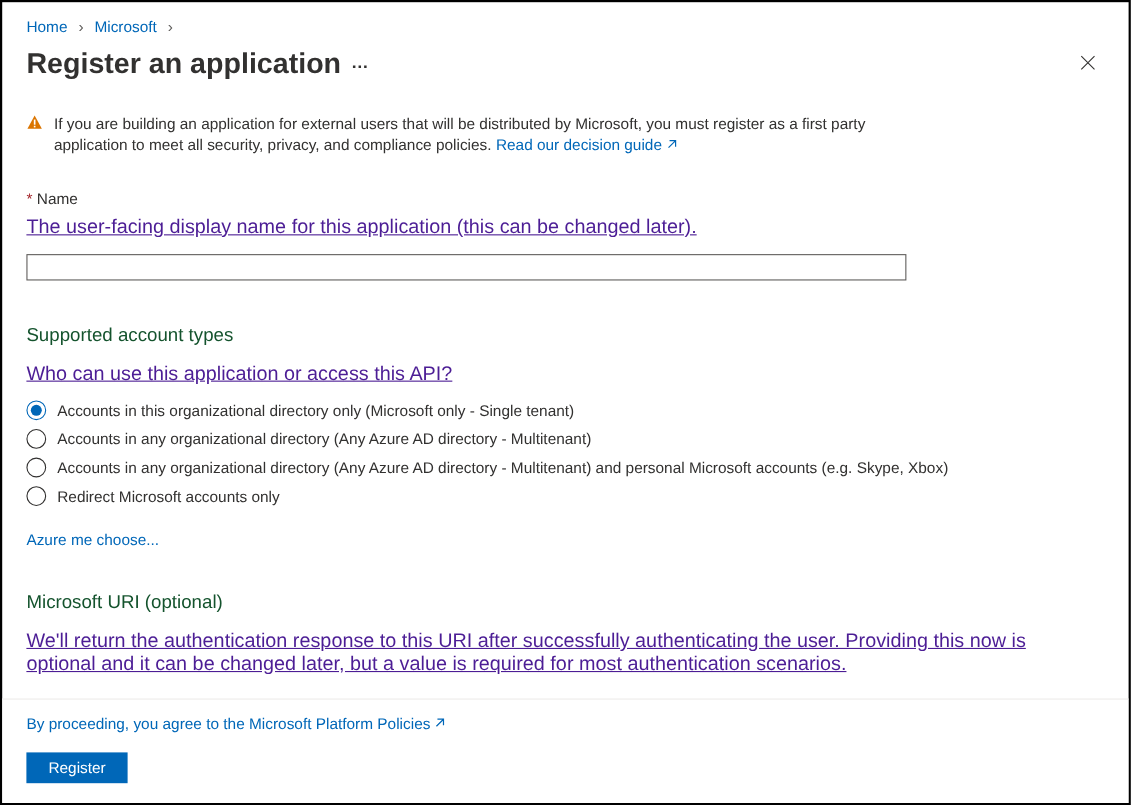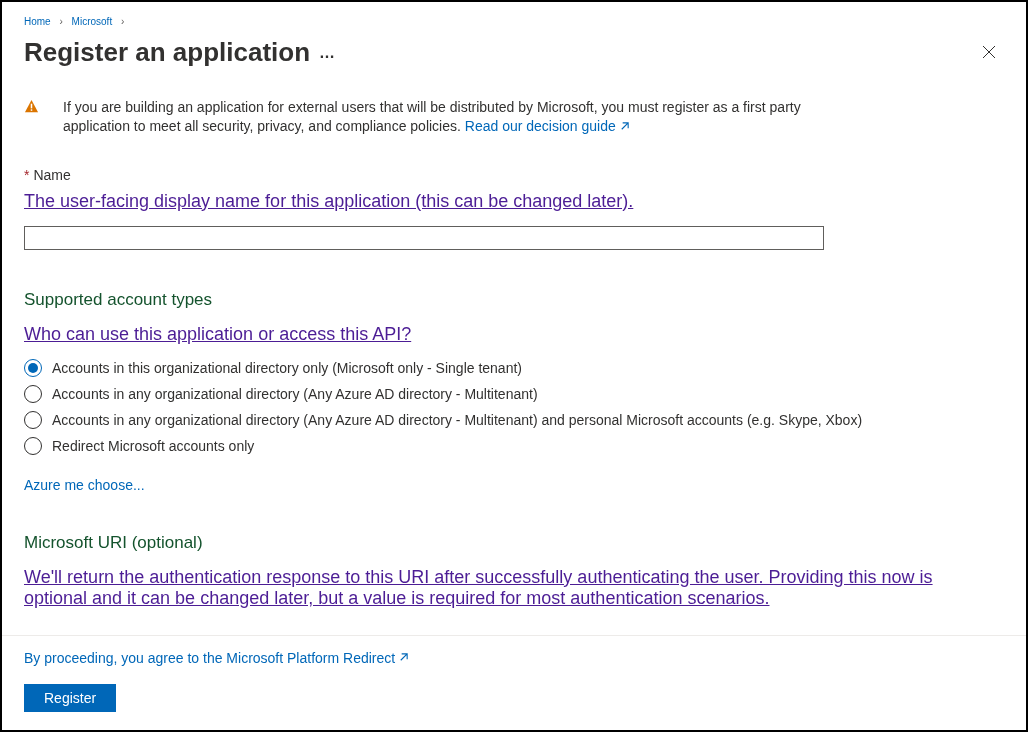--- a/index.html
+++ b/index.html
@@ -11,21 +11,21 @@
     background: #fff;
     border: 2px solid #000;
     width: 1028px;
     height: 732px;
     display: flex;
     flex-direction: column;
     position: relative;
   }
   .breadcrumb {
     padding: 14px 22px 6px 22px;
-    font-size: 10px;
+    font-size: 14px;
   }
   .breadcrumb a {
     color: #0067b8;
     text-decoration: none;
   }
   .breadcrumb .sep {
     color: #605e5c;
     margin: 0 6px;
     display: inline-block;
   }
@@ -61,21 +61,21 @@
   .scroll-area {
     flex: 1;
     overflow-y: auto;
     padding: 20px 22px 0 22px;
   }
   .scroll-area::-webkit-scrollbar { width: 16px; }
   .scroll-area::-webkit-scrollbar-thumb { background: #c7c7c7; border-radius: 8px; border: 4px solid #fff; }
   .scroll-area::-webkit-scrollbar-track { background: transparent; }
   .warning-box {
     display: flex;
-    gap: 24px;
+    gap: 10px;
     margin-bottom: 30px;
     max-width: 820px;
   }
   .warning-icon {
     flex-shrink: 0;
     margin-top: 1px;
   }
   .warning-icon svg { width: 15px; height: 15px; }
   .warning-text {
     line-height: 1.35;
@@ -245,20 +245,20 @@
 
   <div class="section" style="margin-bottom:10px">
     <div class="sub-heading">Microsoft URI (optional)</div>
     <div class="description" style="max-width:960px">We'll return the authentication response to this URI after successfully authenticating the user. Providing this now is optional and it can be changed later, but a value is required for most authentication scenarios.</div>
   </div>
 
 </div>
 
 <div class="footer">
   <a href="#" class="policy">
-    <span>By proceeding, you agree to the Microsoft Platform Redirect</span>
+    <span>By proceeding, you agree to the Microsoft Platform Policies</span>
     <span class="ext-icon"><svg viewBox="0 0 12 12">
           <path d="M4 2 H10 V8 M10 2 L3 9" stroke="#0067b8" stroke-width="1.2" fill="none"></path>
         </svg></span>
   </a>
   <br>
   <button class="register-btn">Register</button>
 </div>
 
 </body></html>

